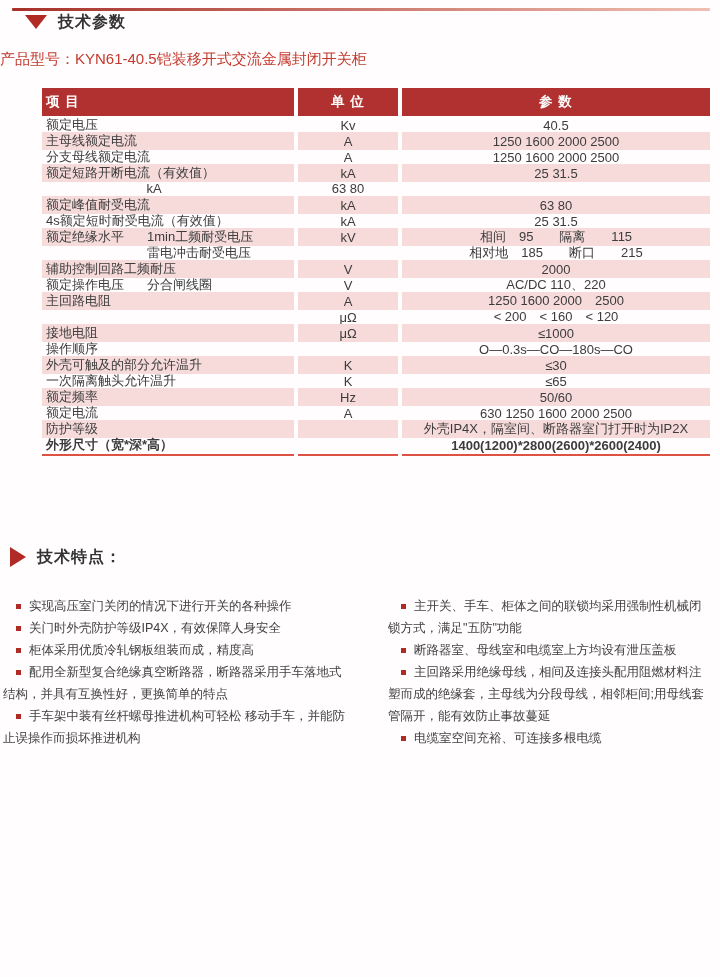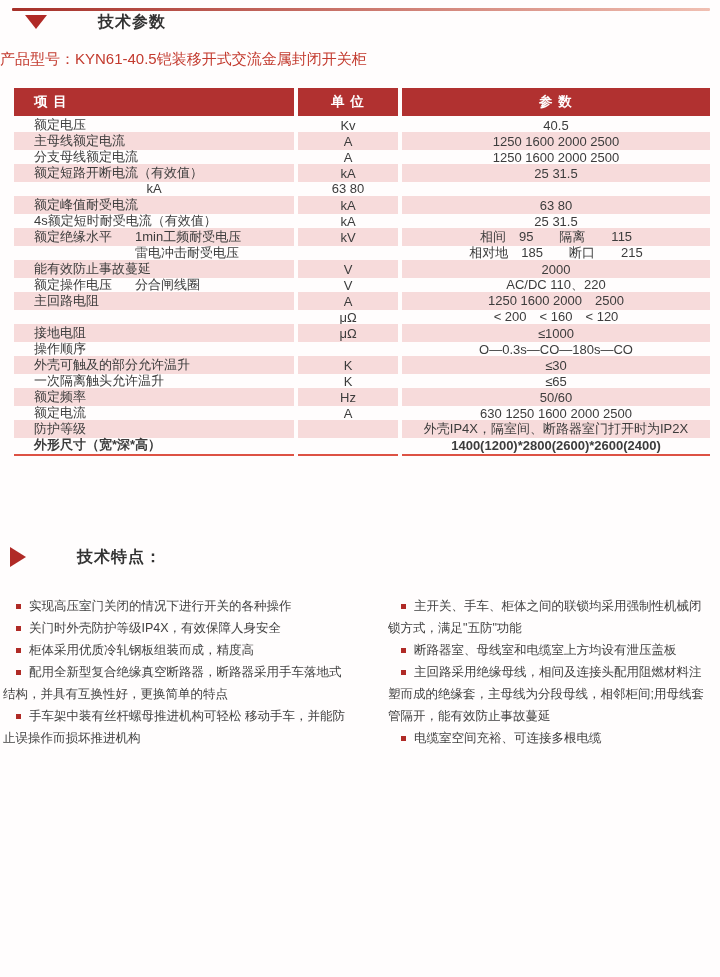--- a/index.html
+++ b/index.html
@@ -17,21 +17,21 @@
   body{
     width:720px;height:977px;overflow:hidden;
     background:#fffdfd;
     font-family:"Liberation Sans","DejaVu Sans",sans-serif;
     color:var(--text-dark);
   }
   .top-rule{
     height:3px;margin:8px 10px 0 12px;border-radius:1px;
     background:linear-gradient(to right,var(--rule-start),var(--rule-end));
   }
-  .sec-head{display:flex;align-items:center;gap:40px;}
+  .sec-head{display:flex;align-items:center;}
   #params-head{margin:0 0 0 25px;height:22px;}
   #features-head{margin:94px 4px 0 10px;height:22px;font-family:Liberation Serif, serif;}
   .tri-down{
     width:0;height:0;display:inline-block;
     border-left:11px solid transparent;border-right:11px solid transparent;
     border-top:14px solid var(--accent-red);
   }
   .tri-right{
     width:0;height:0;display:inline-block;
     border-top:10px solid transparent;border-bottom:10px solid transparent;
@@ -48,21 +48,21 @@
   .ptable{margin:19px 0 0 14px;width:692px;}
   .thead,.trow{
     display:grid;grid-template-columns:280px 100px 308px;column-gap:4px;
   }
   .thead{height:28px;}
   .thead .cell{
     background:var(--header-red);color:#ffffff;font-size:13.5px;font-weight:bold;
     display:flex;align-items:center;letter-spacing:1px;
   }
   .cell{display:flex;align-items:center;justify-content:center;font-size:13px;}
-  .c1{justify-content:flex-start;padding-left:20px;}
+  .c1{justify-content:flex-start;padding-left:4px;margin-left:28px;}
   .trow{height:16px;}
   .trow:nth-child(even) .cell{background:var(--row-pink);}
   .trow:last-child .cell{border-bottom:2px solid var(--underline-red);font-weight:bold;}
   .main.fixed{display:inline-block;width:101px;flex:none;}
   
   .feat-cols{display:flex;margin:27px 0 0 3px;}
   .fcol-left{width:350px;margin-right:35px;}
   .fcol-right{width:320px;}
   .feat{
     margin:0;font-size:12.5px;line-height:22px;color:#3f3f3f;text-indent:13px;
@@ -135,21 +135,21 @@
       </div>
       <div class="trow">
         <div class="cell c1">
           <span class="main fixed"></span>
           <span class="sub">雷电冲击耐受电压</span>
         </div>
         <div class="cell c2"></div>
         <div class="cell c3">相对地　185　　断口　　215</div>
       </div>
       <div class="trow">
-        <div class="cell c1">能有效防止事故蔓延</div>
+        <div class="cell c1">辅助控制回路工频耐压</div>
         <div class="cell c2">V</div>
         <div class="cell c3">2000</div>
       </div>
       <div class="trow">
         <div class="cell c1">
           <span class="main fixed">额定操作电压</span>
           <span class="sub">分合闸线圈</span>
         </div>
         <div class="cell c2">V</div>
         <div class="cell c3">AC/DC 110、220</div>

